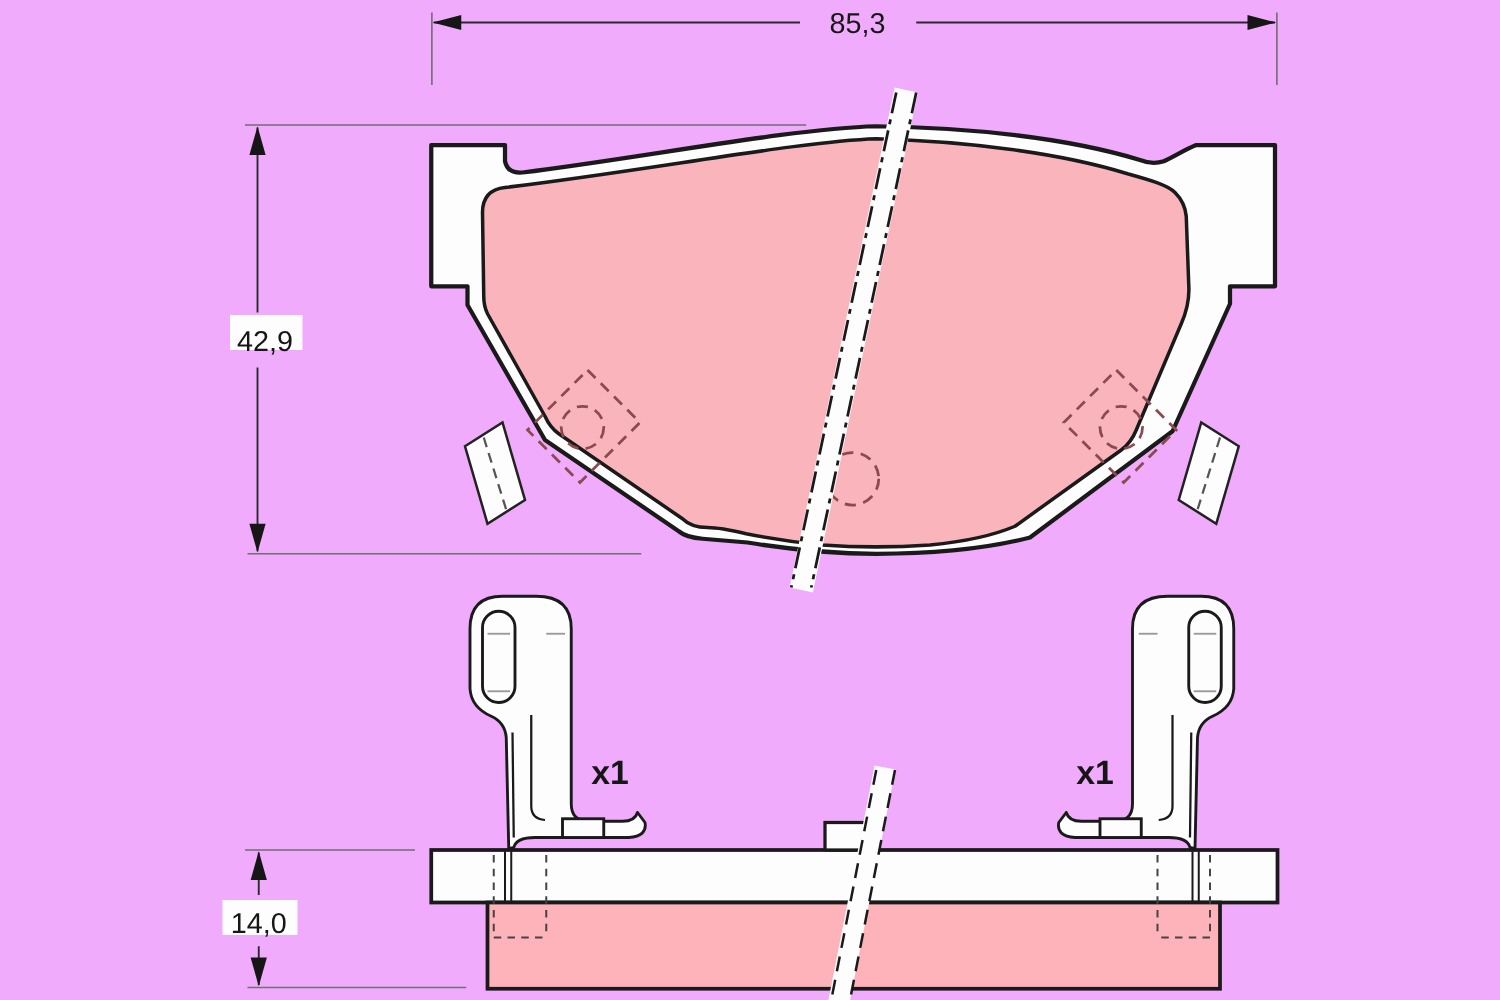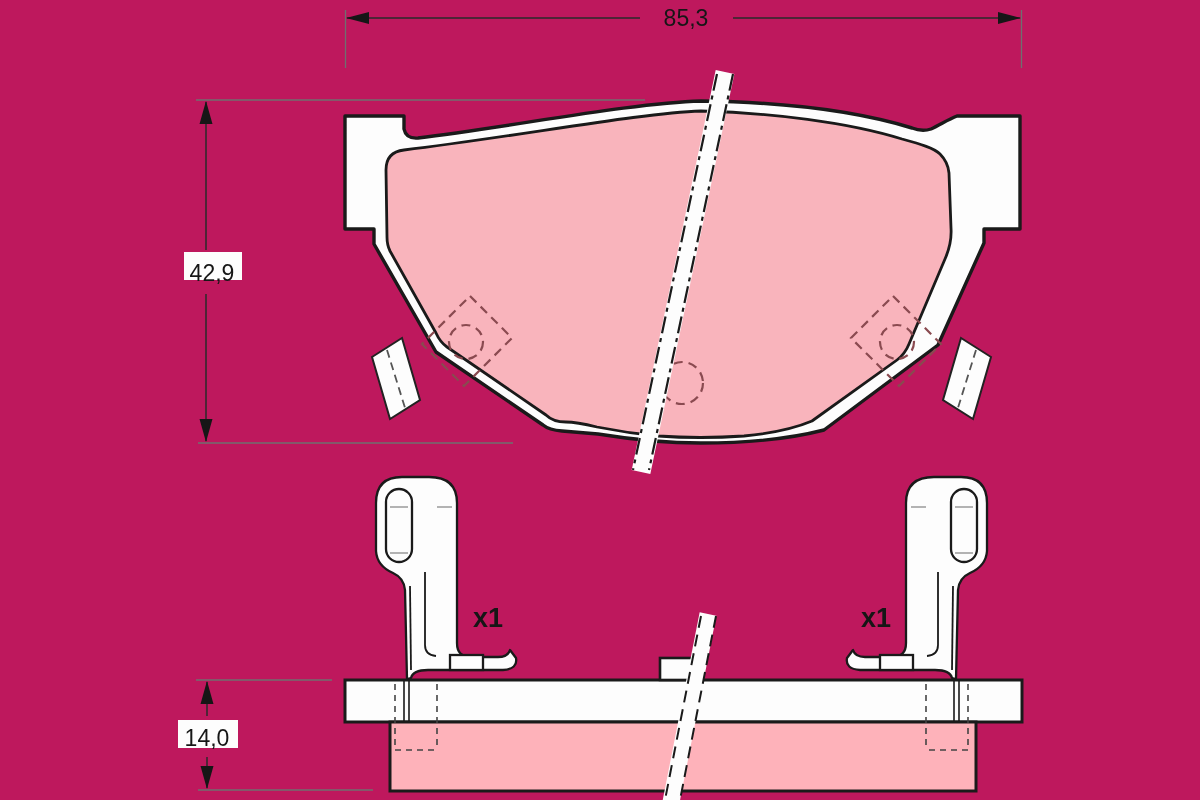--- a/index.html
+++ b/index.html
@@ -1,19 +1,19 @@
 <!DOCTYPE html>
 <html><head>
 <meta charset="utf-8">
 <style>
   html,body{margin:0;padding:0;background:#fdfdfd;}
   .canvas{
     position:relative;
     width:1200px;height:800px;
-    background:#be185d;
+    background:#f0abfc;
     font-family:"Liberation Sans", sans-serif;
     overflow:hidden;
   }
   svg text{
     font-family:"Liberation Sans", sans-serif;
     fill:#161616;
   }
   .dim-text{font-size:23px;}
   .qty-text{font-size:27px;font-weight:600;}
 </style>

